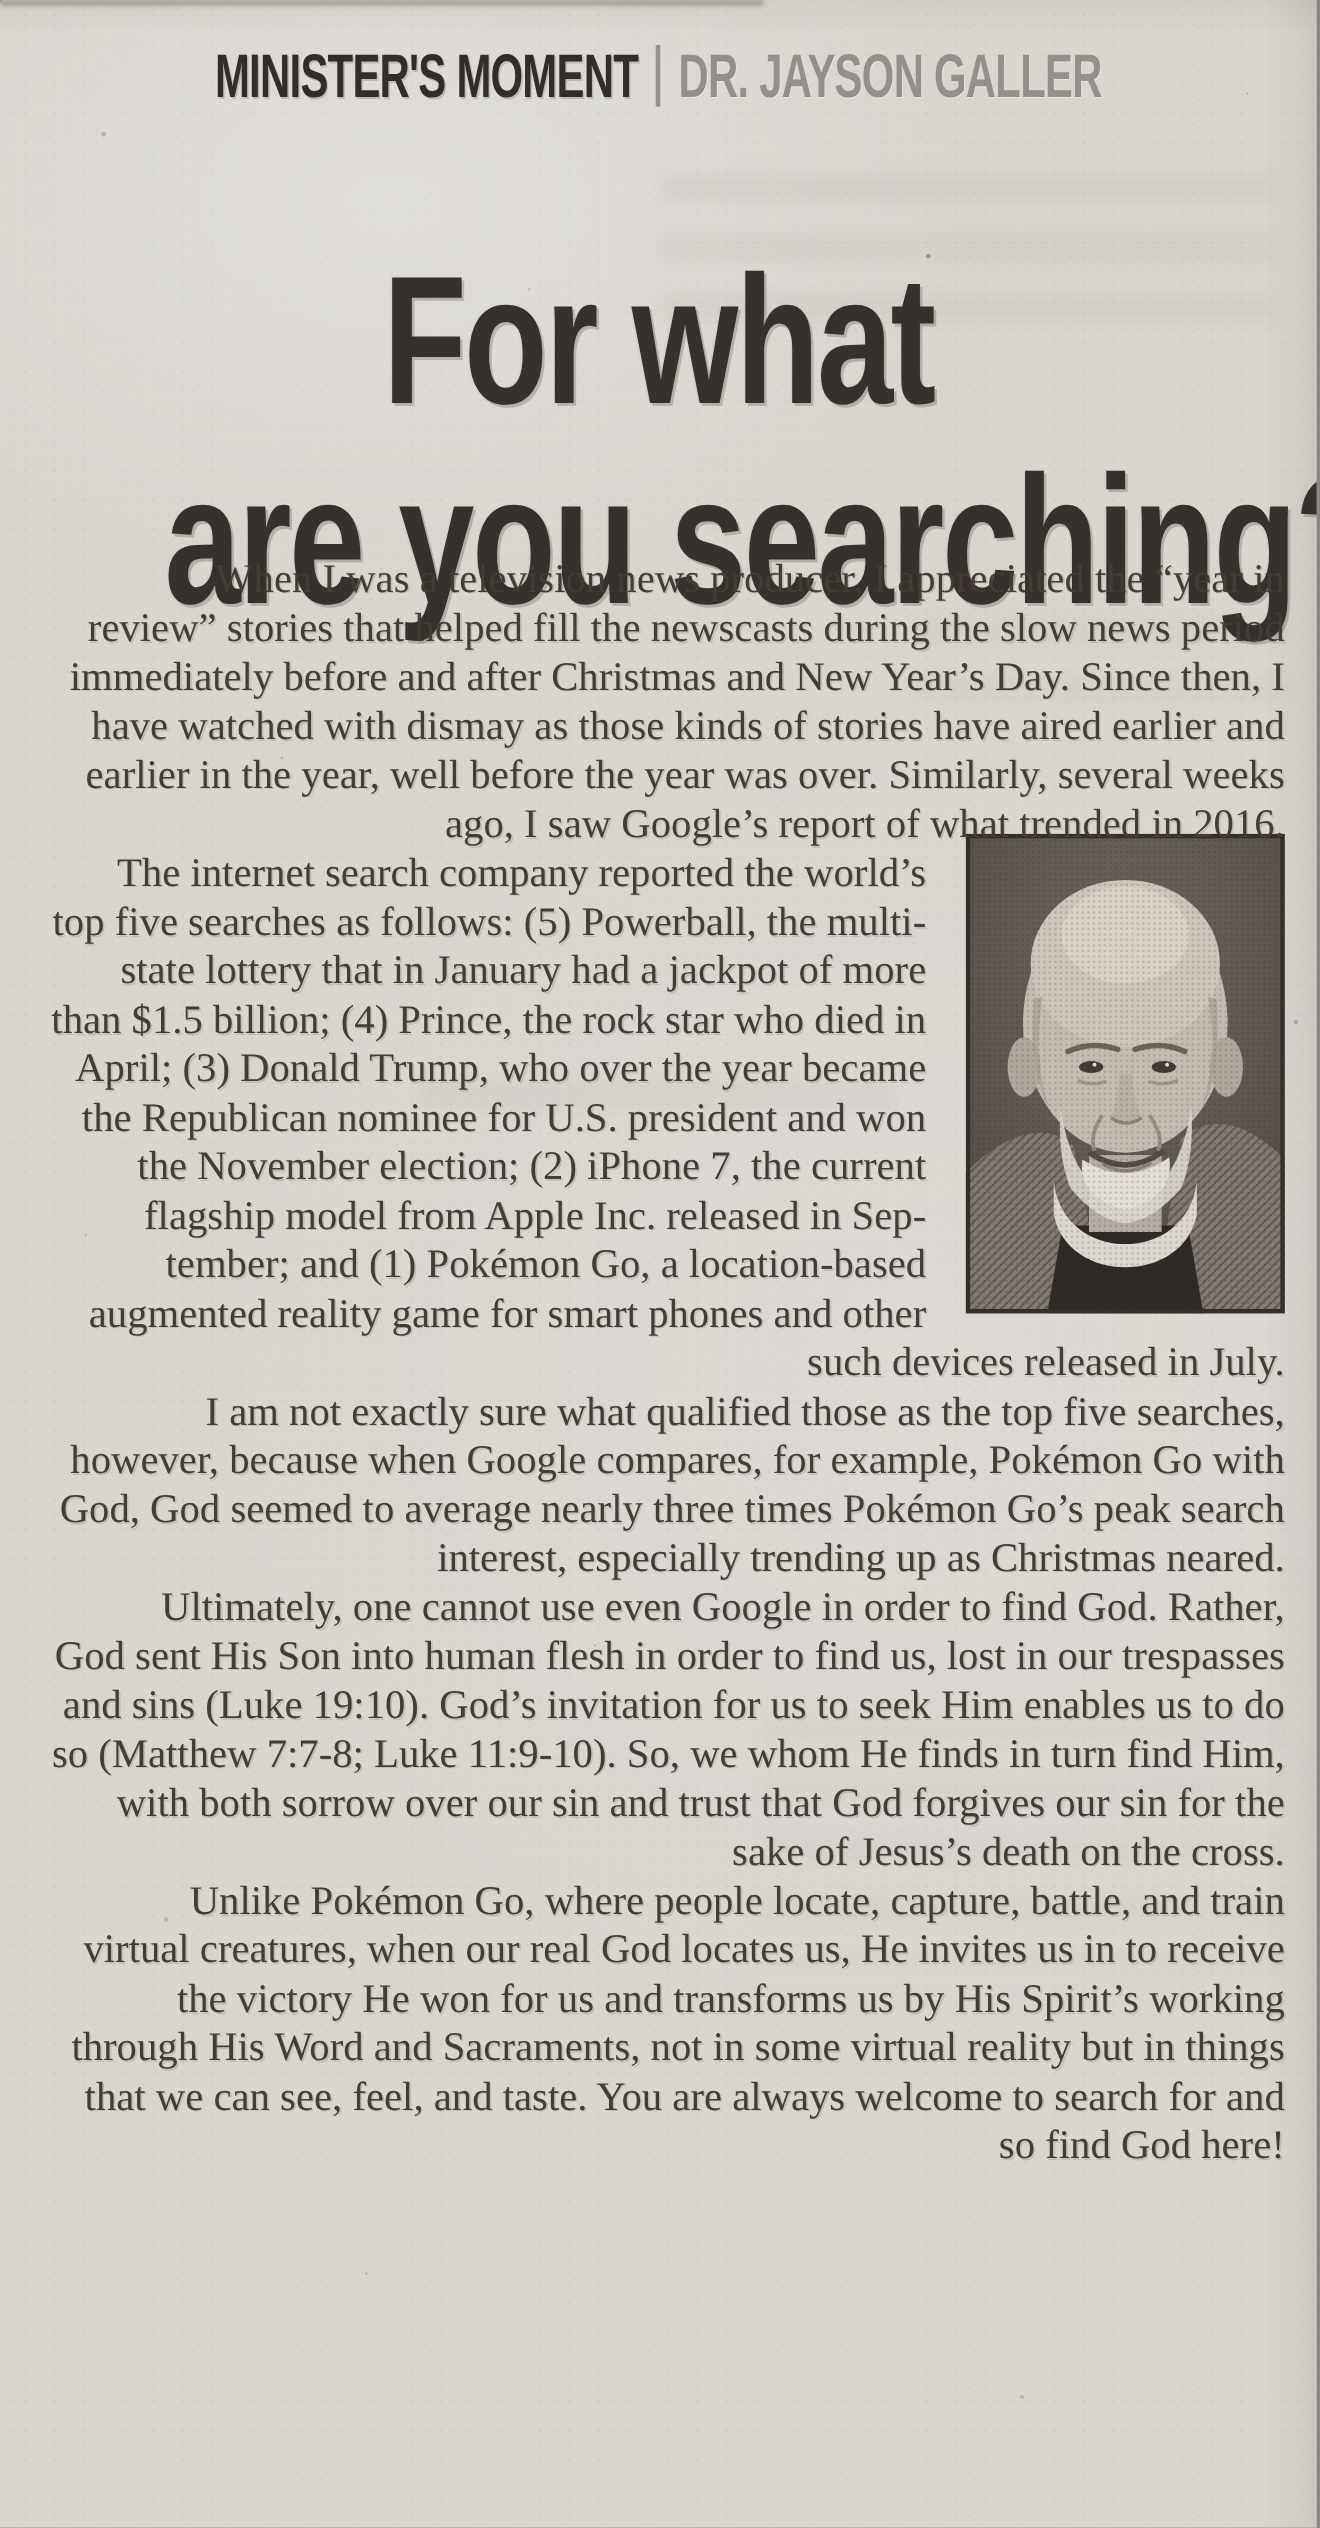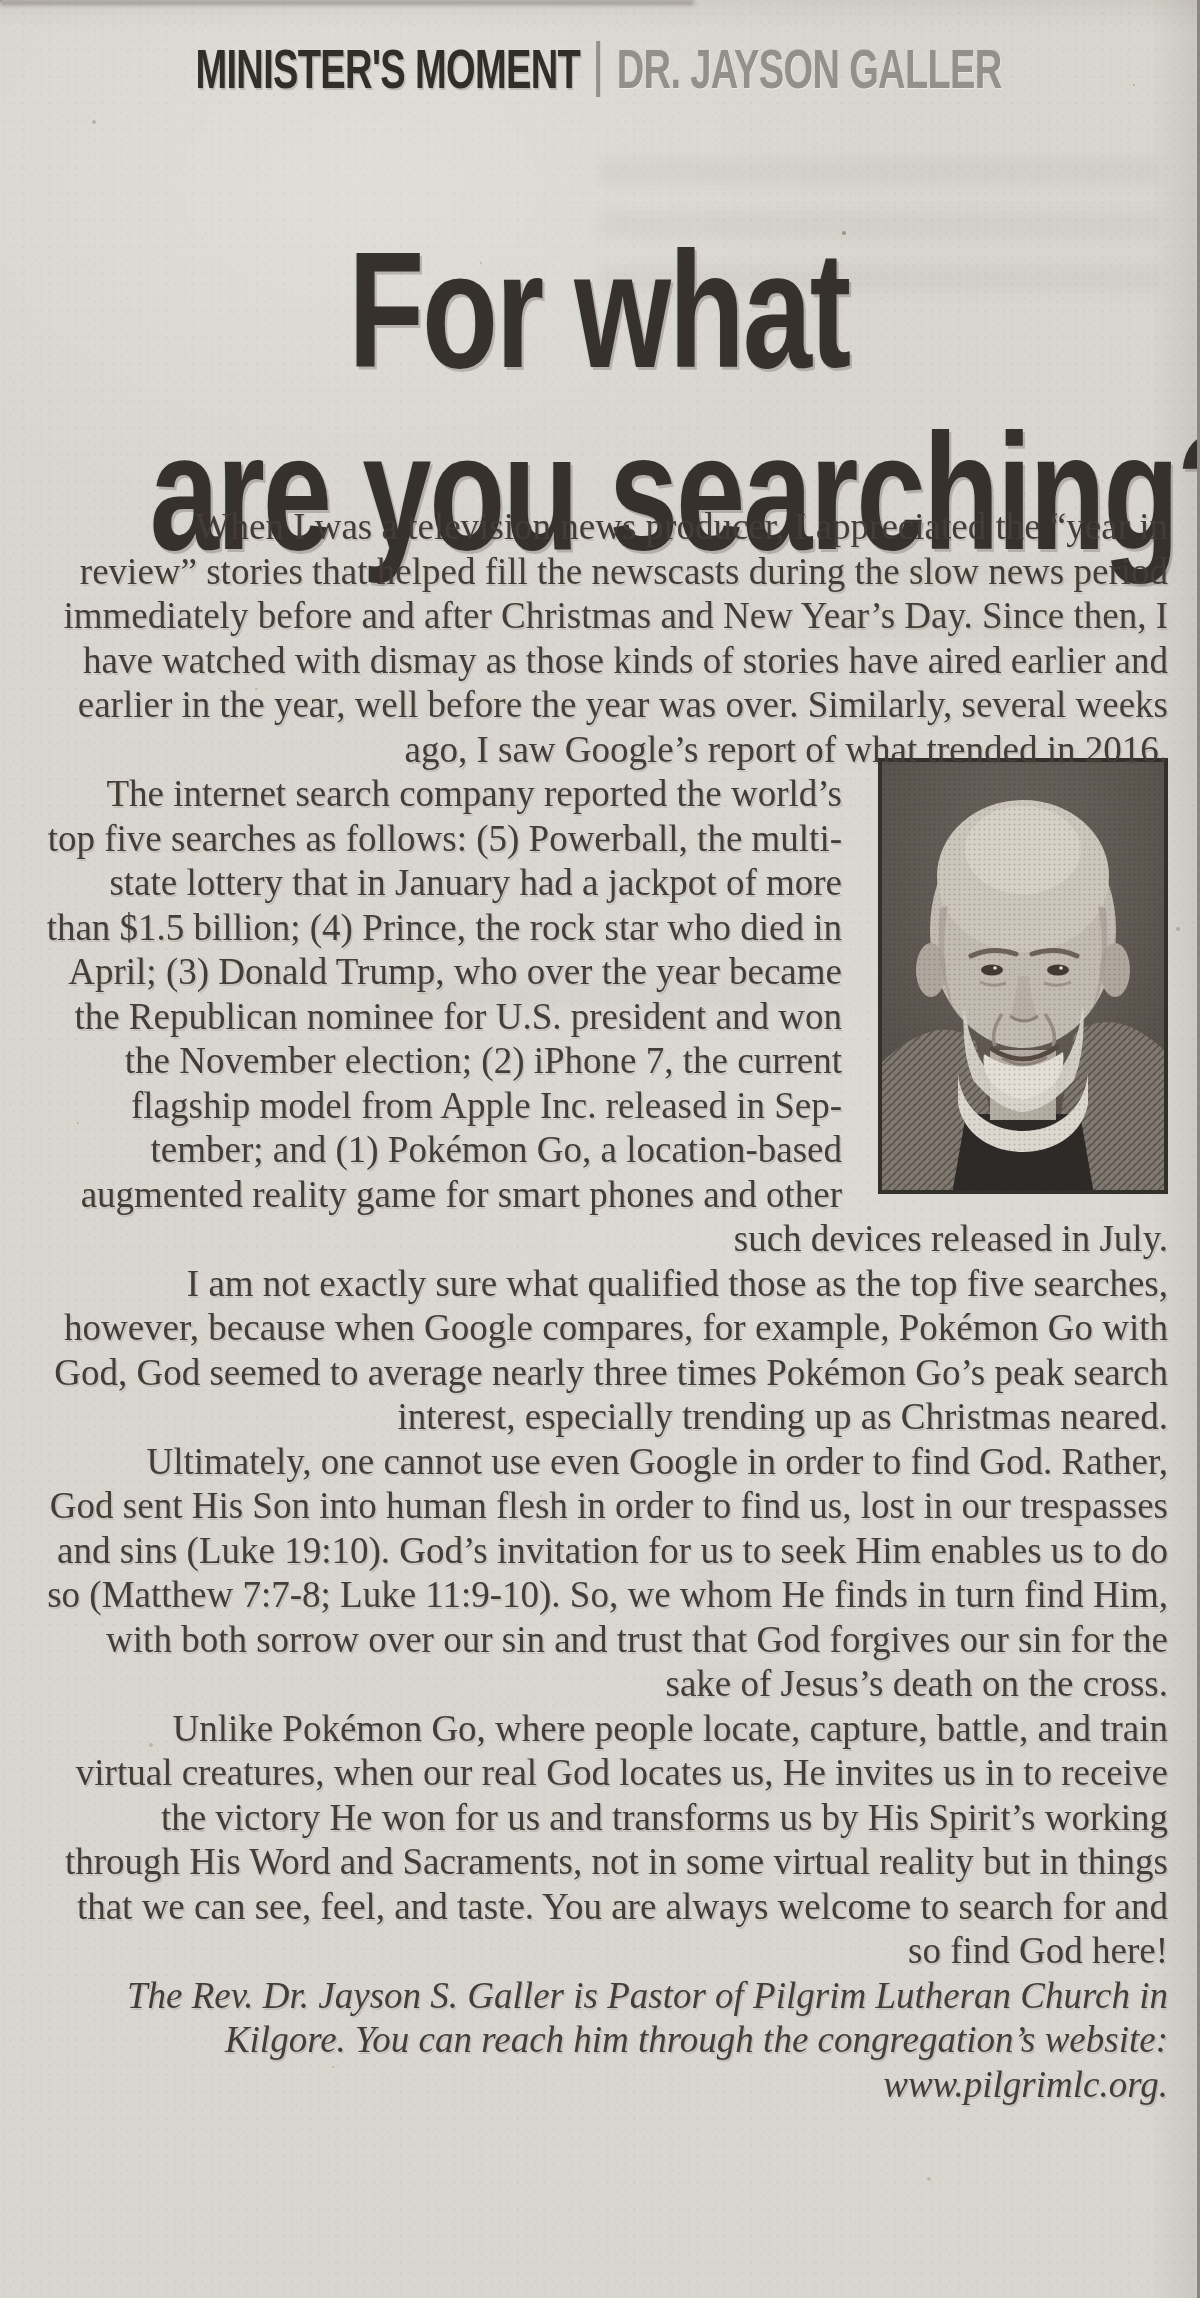--- a/index.html
+++ b/index.html
@@ -149,16 +149,15 @@
 
         <rect x="0" y="0" width="290" height="436" fill="url(#ht)"></rect>
         <rect x="2" y="2" width="286" height="432" fill="none" stroke="#332f2b" stroke-width="4"></rect>
       </svg>
     </figure>
 
     <p>The internet search company reported the world’s top five searches as follows: (5) Power­ball, the multi-state lottery that in January had a jackpot of more than $1.5 billion; (4) Prince, the rock star who died in April; (3) Donald Trump, who over the year became the Repub­lican nominee for U.S. president and won the November election; (2) iPhone 7, the current flagship model from Apple Inc. released in Sep­tember; and (1) Pokémon Go, a location-based augmented reality game for smart phones and other such devices released in July.</p>
     <p>I am not exactly sure what qualified those as the top five searches, however, because when Google compares, for example, Pokémon Go with God, God seemed to average nearly three times Pokémon Go’s peak search interest, especially trending up as Christmas neared.</p>
     <p>Ultimately, one cannot use even Google in order to find God. Rather, God sent His Son into human flesh in order to find us, lost in our trespasses and sins (Luke 19:10). God’s invitation for us to seek Him enables us to do so (Matthew 7:7-8; Luke 11:9-10). So, we whom He finds in turn find Him, with both sorrow over our sin and trust that God forgives our sin for the sake of Jesus’s death on the cross.</p>
     <p>Unlike Pokémon Go, where people locate, capture, battle, and train virtual creatures, when our real God locates us, He invites us in to receive the victory He won for us and transforms us by His Spir­it’s working through His Word and Sacraments, not in some virtual reality but in things that we can see, feel, and taste. You are always welcome to search for and so find God here!</p>
-    <p class="byline">The Rev. Dr. Jayson S. Galler is Pastor of Pilgrim Lutheran Church in Kilgore. You can reach him through the congregation’s website: www.pilgrimlc.org.</p>
   </div>
 
 </div>
 
 </body></html>

